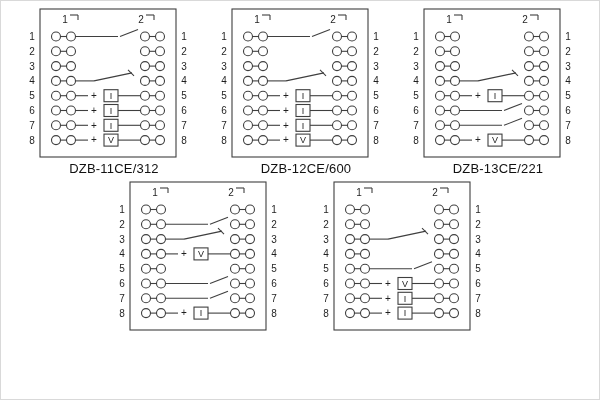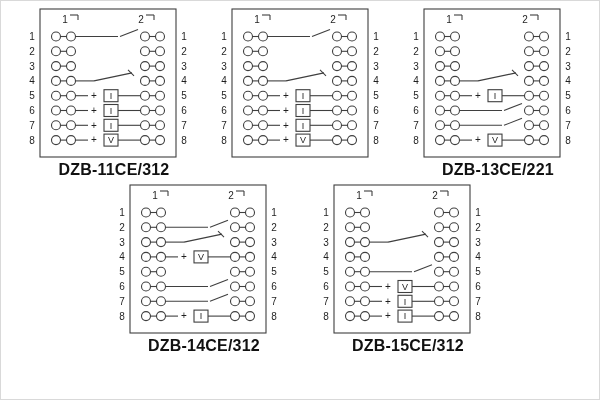--- a/index.html
+++ b/index.html
@@ -8,21 +8,21 @@
     border:1px solid #d9d9d9;background:#ffffff;
     display:flex;flex-direction:column;align-items:center;
     padding-top:6px;
     font-family:"Liberation Sans",sans-serif;
   }
   .diag-row{display:flex;justify-content:center;}
   .diag-row.top{gap:24px;}
   .diag-row.bottom{gap:36px;margin-top:4px;}
   .diagram{display:flex;flex-direction:column;align-items:center;}
   .caption{
-    font-size:16px;font-weight:700;color:#111111;
+    font-size:13px;font-weight:400;color:#111111;
     margin-top:1px;letter-spacing:0.2px;margin-left:12px;
   }
   svg text{font-family:"Liberation Sans",sans-serif;}
 </style>
 </head>
 <body>
 
 <div class="canvas">
   <div class="diag-row top">
       <div class="diagram">
@@ -218,20 +218,21 @@
           <line x1="36.5" y1="133.10000000000002" x2="42.5" y2="133.10000000000002" stroke="#3f3f3f" stroke-width="1.1"></line>
           <circle cx="121" cy="133.10000000000002" r="4.5" fill="#ffffff" stroke="#3f3f3f" stroke-width="1.1"></circle>
           <circle cx="136" cy="133.10000000000002" r="4.5" fill="#ffffff" stroke="#3f3f3f" stroke-width="1.1"></circle>
           <line x1="125.5" y1="133.10000000000002" x2="131.5" y2="133.10000000000002" stroke="#3f3f3f" stroke-width="1.1"></line>
           <line x1="51.5" y1="133.10000000000002" x2="64" y2="133.10000000000002" stroke="#3f3f3f" stroke-width="1.1"></line>
           <text x="70" y="136.3" font-size="10" fill="#1f1f1f" text-anchor="middle">+</text>
           <rect x="80" y="127.10000000000002" width="14" height="12" fill="#ffffff" stroke="#3f3f3f" stroke-width="1.1"></rect>
           <text x="87" y="136.3" font-size="9" fill="#1f1f1f" text-anchor="middle">V</text>
           <line x1="94" y1="133.10000000000002" x2="116.5" y2="133.10000000000002" stroke="#3f3f3f" stroke-width="1.1"></line>
         </svg>
+        <div class="caption">DZB-12CE/600</div>
       </div>
       <div class="diagram">
         <svg width="168" height="153" viewBox="0 0 168 153">
           <rect x="16" y="2" width="136" height="148" fill="none" stroke="#3f3f3f" stroke-width="1.1"></rect>
           <text x="41" y="16" font-size="10" fill="#1f1f1f" text-anchor="middle">1</text>
           <line x1="46" y1="8" x2="54" y2="8" stroke="#3f3f3f" stroke-width="1.1"></line>
           <line x1="54" y1="8" x2="54" y2="13" stroke="#3f3f3f" stroke-width="1.1"></line>
           <text x="117" y="16" font-size="10" fill="#1f1f1f" text-anchor="middle">2</text>
           <line x1="122" y1="8" x2="130" y2="8" stroke="#3f3f3f" stroke-width="1.1"></line>
           <line x1="130" y1="8" x2="130" y2="13" stroke="#3f3f3f" stroke-width="1.1"></line>
@@ -407,21 +408,20 @@
           <line x1="36.5" y1="133.10000000000002" x2="42.5" y2="133.10000000000002" stroke="#3f3f3f" stroke-width="1.1"></line>
           <circle cx="121" cy="133.10000000000002" r="4.5" fill="#ffffff" stroke="#3f3f3f" stroke-width="1.1"></circle>
           <circle cx="136" cy="133.10000000000002" r="4.5" fill="#ffffff" stroke="#3f3f3f" stroke-width="1.1"></circle>
           <line x1="125.5" y1="133.10000000000002" x2="131.5" y2="133.10000000000002" stroke="#3f3f3f" stroke-width="1.1"></line>
           <line x1="51.5" y1="133.10000000000002" x2="64" y2="133.10000000000002" stroke="#3f3f3f" stroke-width="1.1"></line>
           <text x="70" y="136.3" font-size="10" fill="#1f1f1f" text-anchor="middle">+</text>
           <rect x="80" y="127.10000000000002" width="14" height="12" fill="#ffffff" stroke="#3f3f3f" stroke-width="1.1"></rect>
           <text x="87" y="136.3" font-size="9" fill="#1f1f1f" text-anchor="middle">I</text>
           <line x1="94" y1="133.10000000000002" x2="116.5" y2="133.10000000000002" stroke="#3f3f3f" stroke-width="1.1"></line>
         </svg>
-        <div class="caption">DZB-14CE/312</div>
       </div>
       <div class="diagram">
         <svg width="168" height="153" viewBox="0 0 168 153">
           <rect x="16" y="2" width="136" height="148" fill="none" stroke="#3f3f3f" stroke-width="1.1"></rect>
           <text x="41" y="16" font-size="10" fill="#1f1f1f" text-anchor="middle">1</text>
           <line x1="46" y1="8" x2="54" y2="8" stroke="#3f3f3f" stroke-width="1.1"></line>
           <line x1="54" y1="8" x2="54" y2="13" stroke="#3f3f3f" stroke-width="1.1"></line>
           <text x="117" y="16" font-size="10" fill="#1f1f1f" text-anchor="middle">2</text>
           <line x1="122" y1="8" x2="130" y2="8" stroke="#3f3f3f" stroke-width="1.1"></line>
           <line x1="130" y1="8" x2="130" y2="13" stroke="#3f3f3f" stroke-width="1.1"></line>
@@ -503,16 +503,15 @@
           <line x1="36.5" y1="133.10000000000002" x2="42.5" y2="133.10000000000002" stroke="#3f3f3f" stroke-width="1.1"></line>
           <circle cx="121" cy="133.10000000000002" r="4.5" fill="#ffffff" stroke="#3f3f3f" stroke-width="1.1"></circle>
           <circle cx="136" cy="133.10000000000002" r="4.5" fill="#ffffff" stroke="#3f3f3f" stroke-width="1.1"></circle>
           <line x1="125.5" y1="133.10000000000002" x2="131.5" y2="133.10000000000002" stroke="#3f3f3f" stroke-width="1.1"></line>
           <line x1="51.5" y1="133.10000000000002" x2="64" y2="133.10000000000002" stroke="#3f3f3f" stroke-width="1.1"></line>
           <text x="70" y="136.3" font-size="10" fill="#1f1f1f" text-anchor="middle">+</text>
           <rect x="80" y="127.10000000000002" width="14" height="12" fill="#ffffff" stroke="#3f3f3f" stroke-width="1.1"></rect>
           <text x="87" y="136.3" font-size="9" fill="#1f1f1f" text-anchor="middle">I</text>
           <line x1="94" y1="133.10000000000002" x2="116.5" y2="133.10000000000002" stroke="#3f3f3f" stroke-width="1.1"></line>
         </svg>
-        <div class="caption">DZB-15CE/312</div>
       </div>
     </div>
 </div>
 
 </body></html>

